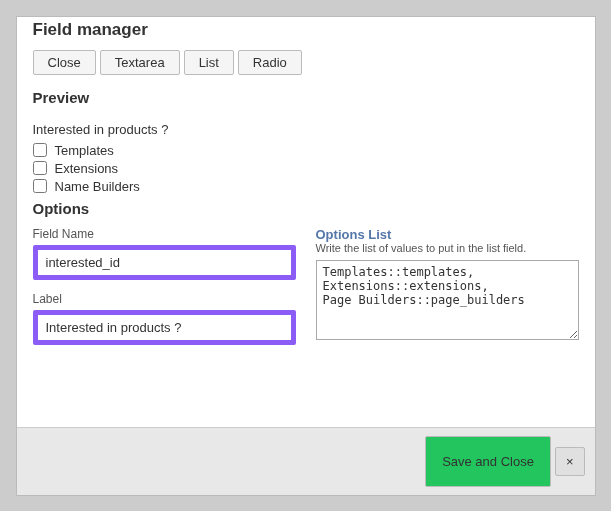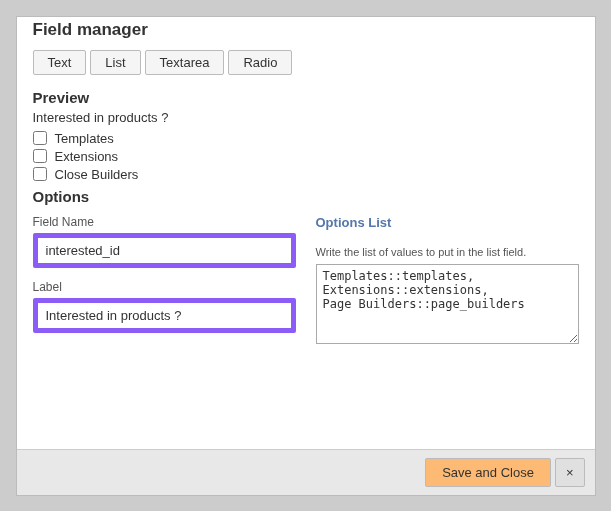--- a/index.html
+++ b/index.html
@@ -46,21 +46,21 @@
       border-radius: 2px;
     }
     .btn.active {
       background: #e0e0e0;
       border-color: #999;
     }
     .section-title {
       font-size: 15px;
       font-weight: bold;
       color: #333;
-      margin-bottom: 4px;
+      margin-bottom: 16px;
     }
     .preview-label {
       font-size: 13px;
       color: #333;
       margin-bottom: 6px;
     }
     .checkbox-row {
       display: flex;
       align-items: center;
       margin-bottom: 3px;
@@ -98,21 +98,21 @@
       font-size: 13px;
       color: #333;
       background: #fff;
       margin-bottom: 12px;
       outline: none;
     }
     .options-list-title {
       font-size: 13px;
       font-weight: bold;
       color: #5577aa;
-      margin-bottom: 16px;
+      margin-bottom: 0;
     }
     .options-list-desc {
       font-size: 11px;
       color: #555;
       margin-bottom: 6px;
     }
     .options-textarea {
       width: 100%;
       height: 80px;
       border: 1px solid #aaa;
@@ -125,22 +125,22 @@
     .modal-footer {
       background: #e8e8e8;
       border-top: 1px solid #ccc;
       display: flex;
       justify-content: flex-end;
       align-items: center;
       padding: 8px 10px;
       gap: 4px;
     }
     .footer-btn-save {
-      padding: 6px 16px;
-      background: #fdba74;
+      padding: 17px 16px;
+      background: #22c55e;
       border: 1px solid #bbb;
       font-size: 13px;
       color: #333;
       cursor: pointer;
       border-radius: 2px;
     }
     .footer-btn-close {
       padding: 6px 10px;
       background: #e0e0e0;
       border: 1px solid #bbb;
@@ -161,40 +161,40 @@
     }
   </style>
 </head>
 <body>
 
 <div class="modal">
   <div class="modal-body">
     <div class="modal-title">Field manager</div>
 
     <div class="btn-group">
-      <button class="btn">Text</button>
+      <button class="btn">Close</button>
+      <button class="btn">Textarea</button>
       <button class="btn">List</button>
-      <button class="btn">Textarea</button>
       <button class="btn">Radio</button>
     </div>
 
     <div class="preview-section">
       <div class="section-title">Preview</div>
       <div class="preview-label">Interested in products ?</div>
       <div class="checkbox-row">
         <input type="checkbox" style="">
         <label>Templates</label>
       </div>
       <div class="checkbox-row">
         <input type="checkbox" style="">
         <label>Extensions</label>
       </div>
       <div class="checkbox-row">
         <input type="checkbox" style="">
-        <label>Close Builders</label>
+        <label>Name Builders</label>
       </div>
     </div>
 
     <div class="options-section-title">Options</div>
 
     <div class="options-section">
       <div class="options-left">
         <div class="field-label">Field Name</div>
         <input class="field-input" type="text" value="interested_id" style="">
         <div class="field-label">Label</div>

